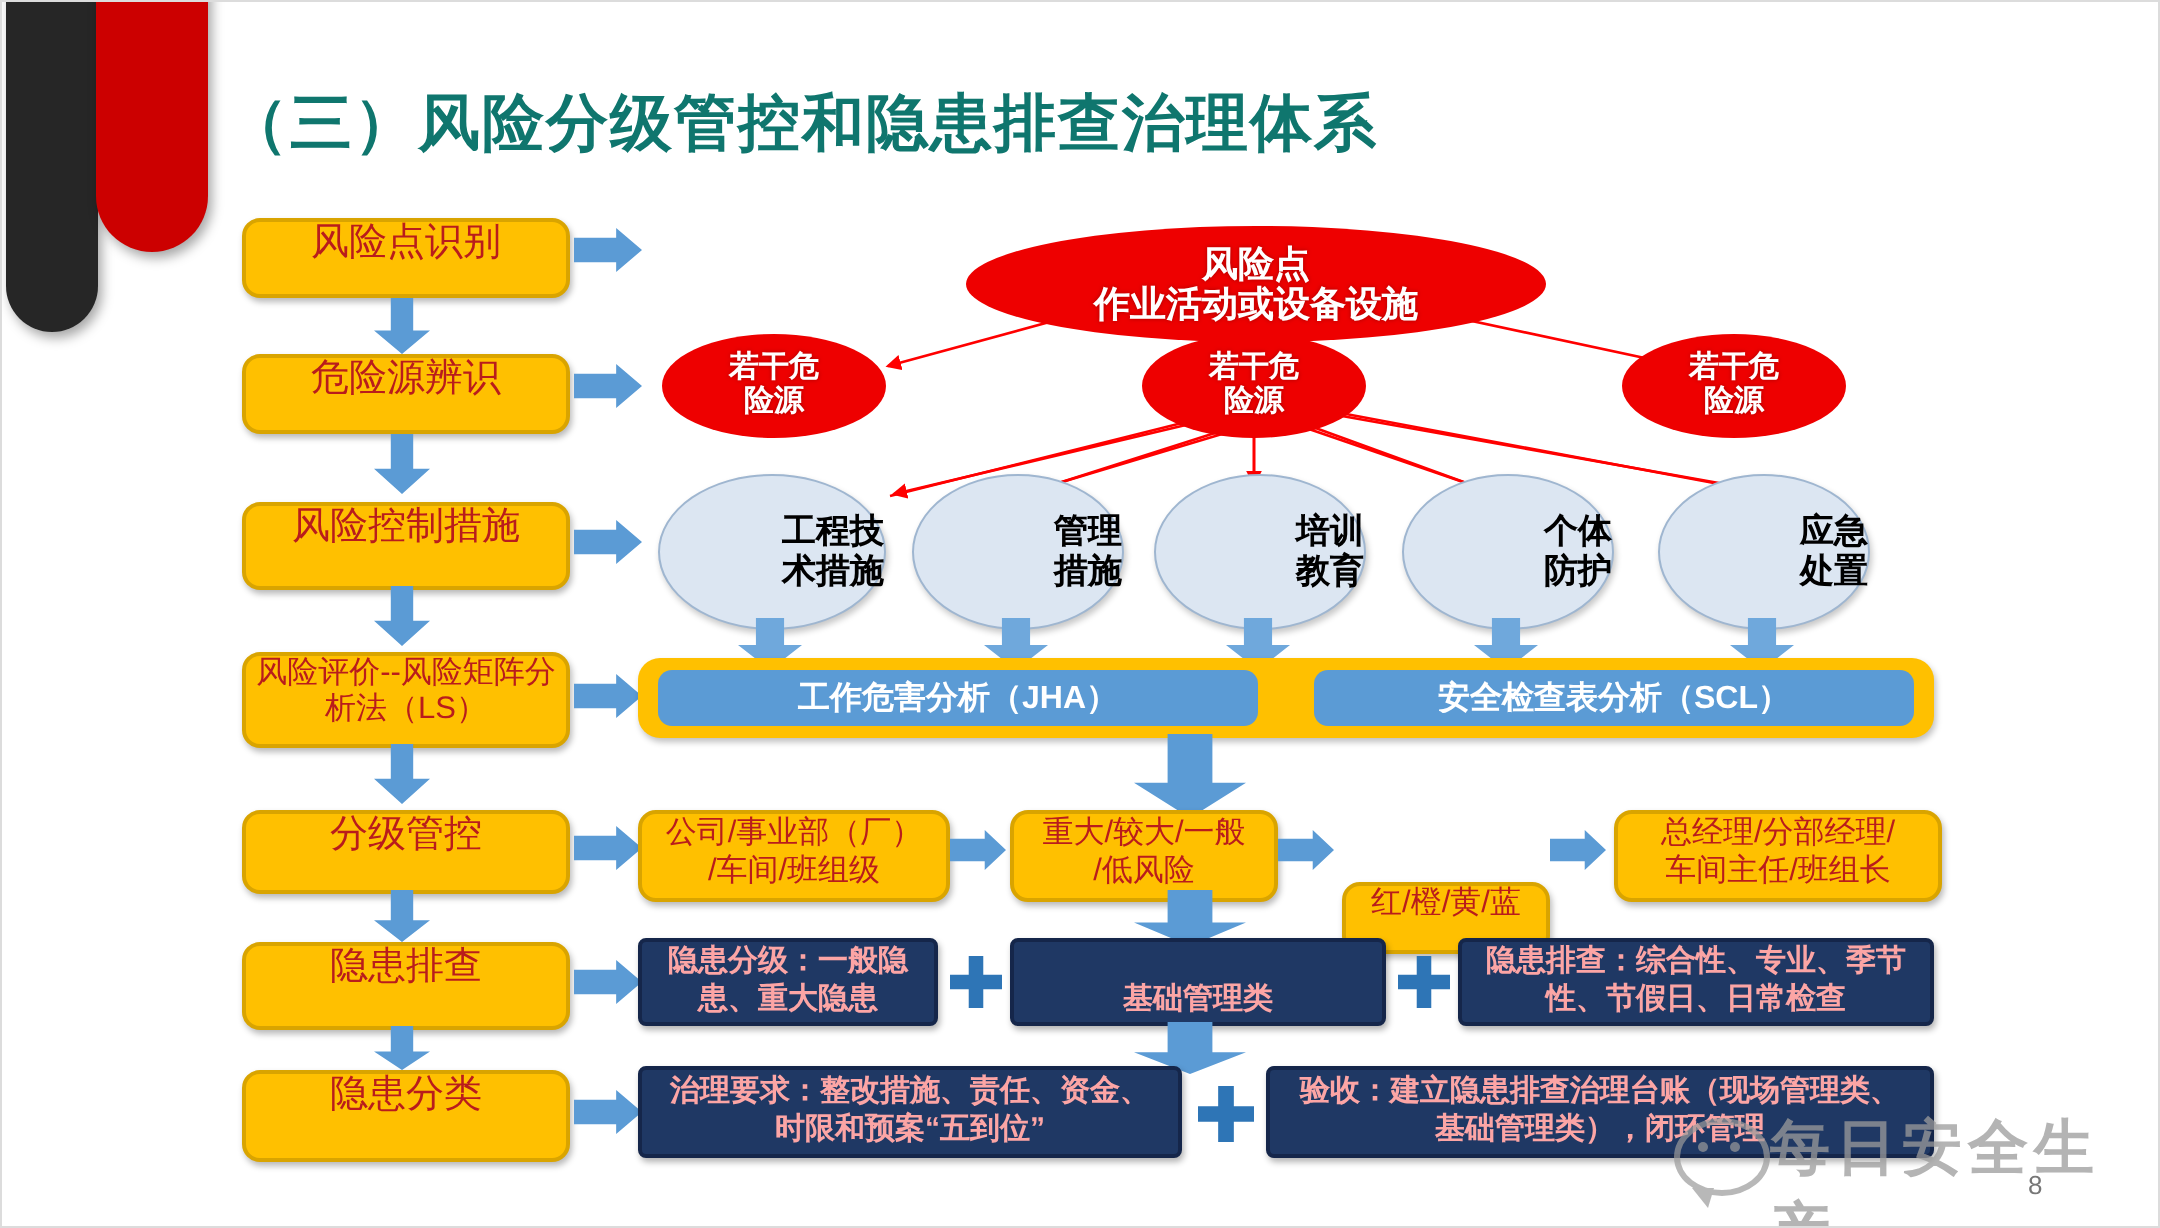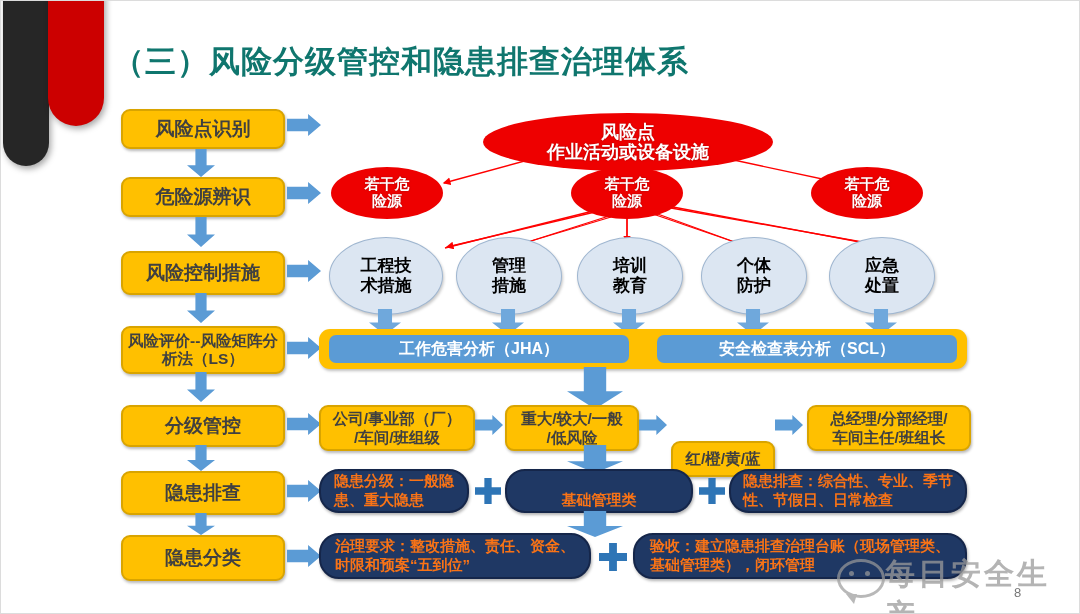--- a/index.html
+++ b/index.html
@@ -9,52 +9,52 @@
 
   
   .bar{position:absolute;top:-40px;border-radius:40px;}
   .bar-black{left:2px;width:46px;height:205px;background:#262626;box-shadow:2px 3px 6px rgba(0,0,0,.35);}
   .bar-red{left:47px;width:56px;height:165px;background:#cc0000;box-shadow:2px 3px 6px rgba(0,0,0,.35);}
 
   .title{position:absolute;left:112px;top:40px;font-size:31px;font-weight:bold;color:#0f766e;letter-spacing:1px;white-space:nowrap;}
 
   
   .step{position:absolute;background:#FFC000;border:2px solid #D9A400;border-radius:9px;
-        display:flex;align-items:center;justify-content:center;text-align:center;
-        color:#404040;font-weight:bold;font-size:19px;line-height:1.15;box-shadow:1px 2px 3px rgba(0,0,0,.28);}
+        display:flex;align-items:flex-start;justify-content:center;text-align:center;
+        color:#b91c1c;font-weight:normal;font-size:19px;line-height:1.15;box-shadow:1px 2px 3px rgba(0,0,0,.28);}
   .step.small{font-size:15.5px;}
 
   
   .arrow-r{position:absolute;background:#5B9BD5;
      clip-path:polygon(0 22%,62% 22%,62% 0,100% 50%,62% 100%,62% 78%,0 78%);}
   
   .arrow-d{position:absolute;background:#5B9BD5;
      clip-path:polygon(30% 0,70% 0,70% 58%,100% 58%,50% 100%,0 58%,30% 58%);}
   .arrow-d2{position:absolute;background:#6FA8DC;
      clip-path:polygon(28% 0,72% 0,72% 52%,100% 52%,50% 100%,0 52%,28% 52%);}
 
   
   .ell-red{position:absolute;background:#EE0000;border-radius:50%;
      display:flex;flex-direction:column;align-items:center;justify-content:center;
      color:#fff;font-weight:bold;text-align:center;line-height:1.12;
      text-shadow:0 0 2px rgba(120,0,0,.6);}
   
   .ell-blue{position:absolute;background:#DCE6F2;border:1px solid #9FB6D0;border-radius:50%;
-     display:flex;flex-direction:column;align-items:center;justify-content:center;
+     display:flex;flex-direction:column;align-items:flex-end;justify-content:center;
      color:#000;font-weight:bold;text-align:center;font-size:17px;line-height:1.18;
      box-shadow:1px 2px 3px rgba(0,0,0,.22);}
 
   
   .band{position:absolute;background:#FFC000;border-radius:11px;box-shadow:1px 2px 3px rgba(0,0,0,.25);}
   .band-inner{position:absolute;background:#5B9BD5;border-radius:7px;color:#fff;font-weight:bold;
      font-size:16px;display:flex;align-items:center;justify-content:center;}
 
   
-  .navy{position:absolute;background:#1F3864;border:2px solid #15264a;border-radius:20px;
-     color:#f97316;font-weight:bold;font-size:15px;line-height:1.25;
+  .navy{position:absolute;background:#1F3864;border:2px solid #15264a;border-radius:4px;
+     color:#fca5a5;font-weight:bold;font-size:15px;line-height:1.25;text-align:center;
      display:flex;align-items:center;justify-content:center;padding:2px 6px;box-sizing:border-box;
      box-shadow:1px 2px 3px rgba(0,0,0,.3);}
 
   
   .plus{position:absolute;background:#2E75B6;
      clip-path:polygon(36% 0,64% 0,64% 36%,100% 36%,100% 64%,64% 64%,64% 100%,36% 100%,36% 64%,0 64%,0 36%,36% 36%);}
 
   svg.lines{position:absolute;left:0;top:0;width:1080px;height:614px;pointer-events:none;}
 
   .wm{position:absolute;color:#9b9b9b;font-size:30px;font-weight:bold;letter-spacing:3px;opacity:.75;}

